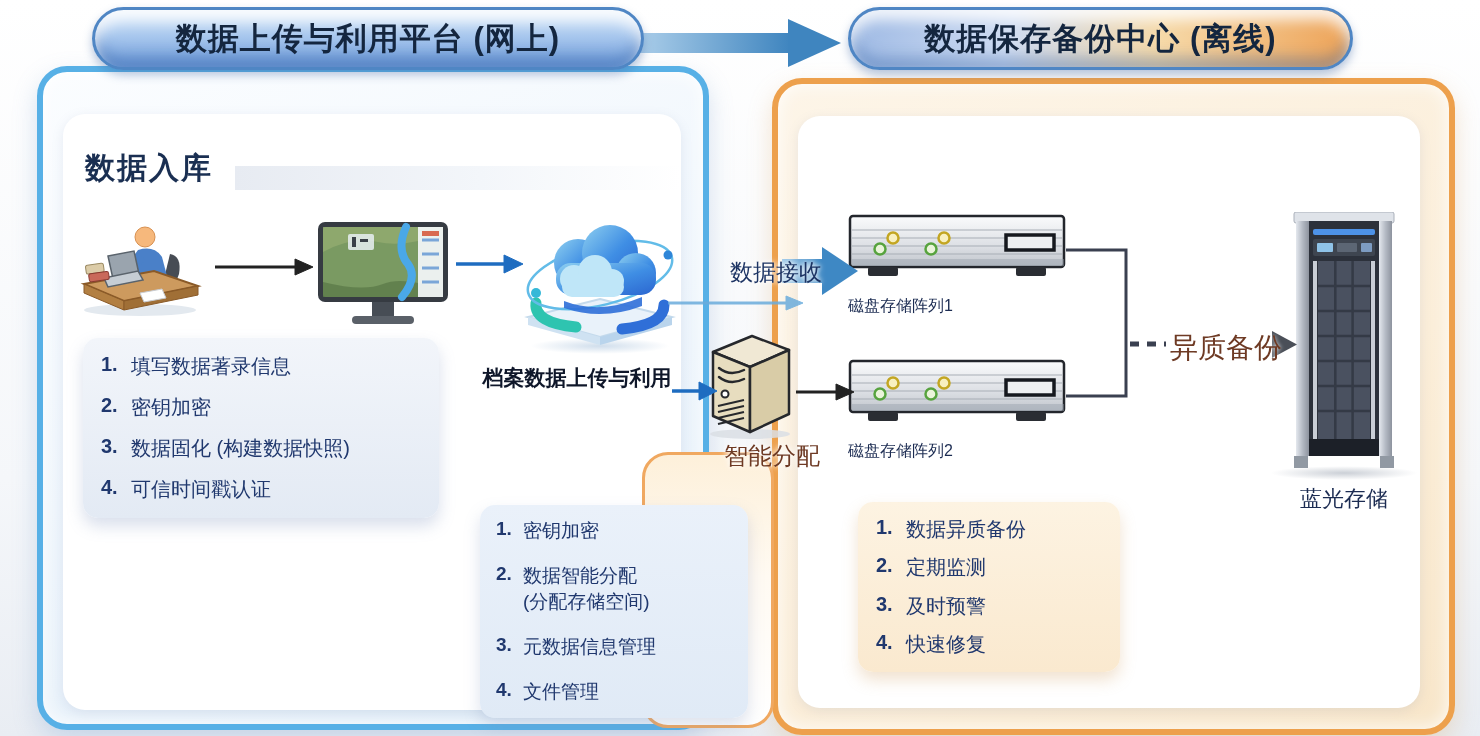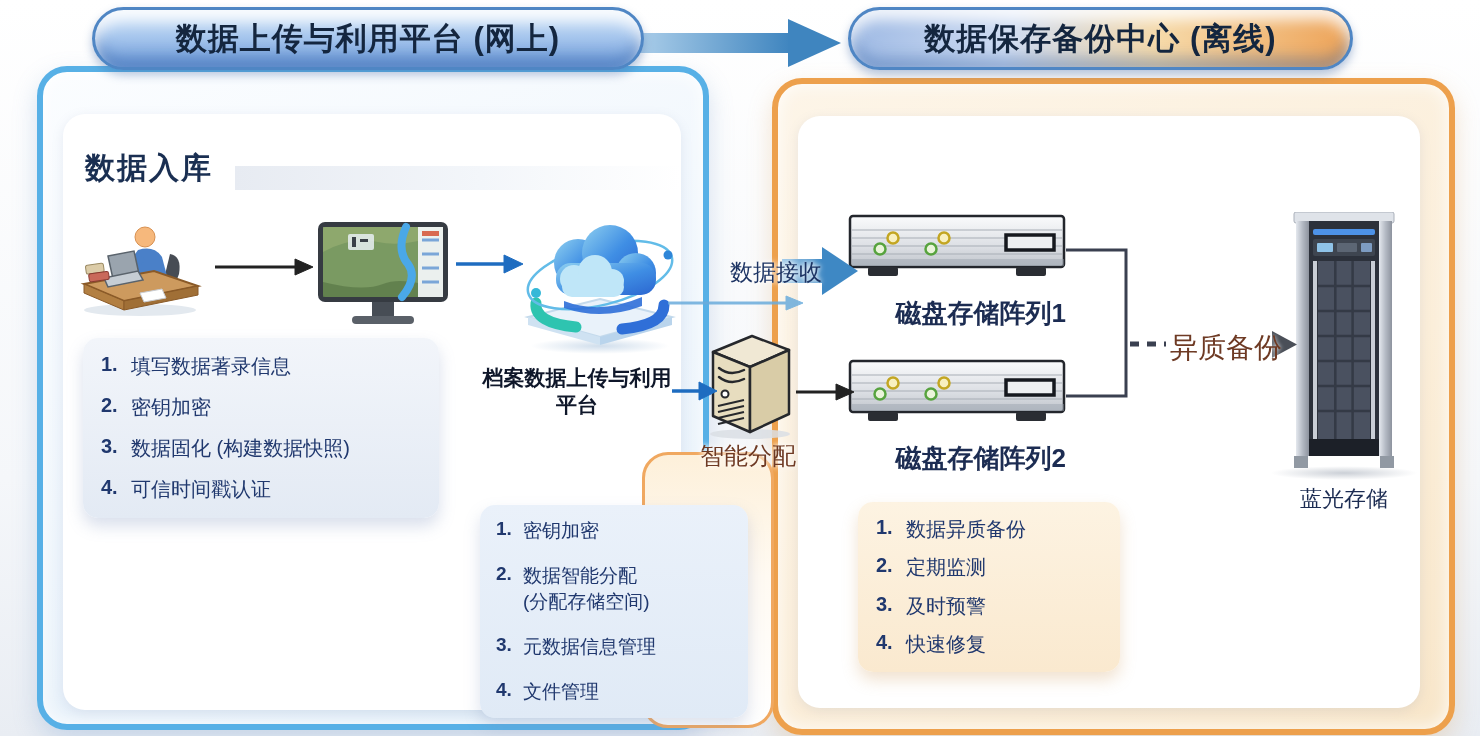--- a/index.html
+++ b/index.html
@@ -54,23 +54,23 @@
 
   
   .section-title{left:85px;top:148px;z-index:4;font-size:30px;font-weight:bold;color:#1a2f52;letter-spacing:2px;}
   .title-band{left:235px;top:166px;width:446px;height:24px;z-index:3;
     background:linear-gradient(90deg,#e7ebf2 0%,#f3f6fa 55%,rgba(255,255,255,0) 100%);}
   .platform-label{left:462px;top:364px;width:230px;z-index:6;text-align:center;
     font-size:21px;font-weight:bold;color:#0f172a;line-height:27px;
     text-shadow:0 0 4px #fff,0 0 6px #fff;}
   .flow-label{z-index:6;font-size:23px;color:#1d3464;text-shadow:0 0 4px #fff,0 0 7px #fff;padding-left:24px;}
   .lbl-receive{left:706px;top:257px;}
-  .lbl-smart{left:676px;top:440px;font-size:24px;color:#6e3a24;}
+  .lbl-smart{left:700px;top:440px;font-size:24px;color:#6e3a24;}
   .lbl-hetero{left:1170px;top:329px;font-size:28px;color:#6e3a24;z-index:6;text-shadow:0 0 4px #fff;}
-  .storage-label{z-index:5;font-size:26px;font-weight:bold;color:#1c2c52;text-align:right;width:218px;}
+  .storage-label{z-index:5;font-size:16px;font-weight:normal;color:#1c2c52;text-align:left;width:218px;}
   .lbl-array1{left:848px;top:296px;}
   .lbl-array2{left:848px;top:441px;}
   .lbl-bluray{left:1282px;top:484px;width:124px;z-index:5;font-size:22px;font-weight:normal;color:#1c2c52;text-align:center;}
 
   
   .card{border-radius:15px;box-sizing:border-box;z-index:3;}
   .card .li{display:flex;align-items:flex-start;color:#20386e;}
   .card .num{font-weight:bold;flex:0 0 30px;}
   .card-ingest{
     left:83px;top:338px;width:356px;height:180px;padding:15px 18px;
@@ -203,21 +203,20 @@
         <circle cx="56" cy="66" r="14"></circle>
         <circle cx="77" cy="59" r="17"></circle>
         <circle cx="94" cy="68" r="12"></circle>
         <rect x="44" y="64" width="62" height="20" rx="10"></rect>
       </g>
       <path d="M46 88 Q82 102 124 84 L124 93 Q84 108 46 95 Z" fill="#2f6fd8" opacity=".9"></path>
     </svg>
   </div>
   <div class="abs platform-label">
     <div>档案数据上传与利用</div>
-    <div>平台</div>
   </div>
 
   <div class="abs card card-ingest">
     <div class="li">
         <span class="num">1.</span>
         <span>填写数据著录信息</span>
       </div>
     <div class="li">
         <span class="num">2.</span>
         <span>密钥加密</span>

